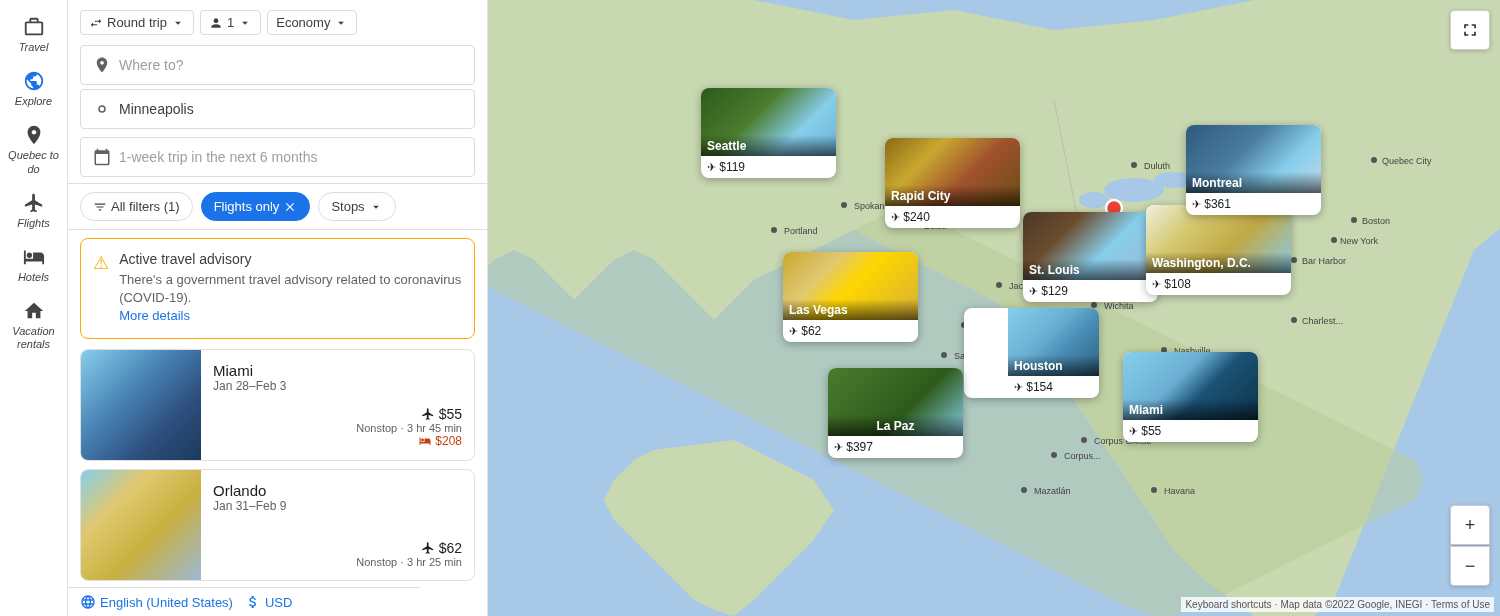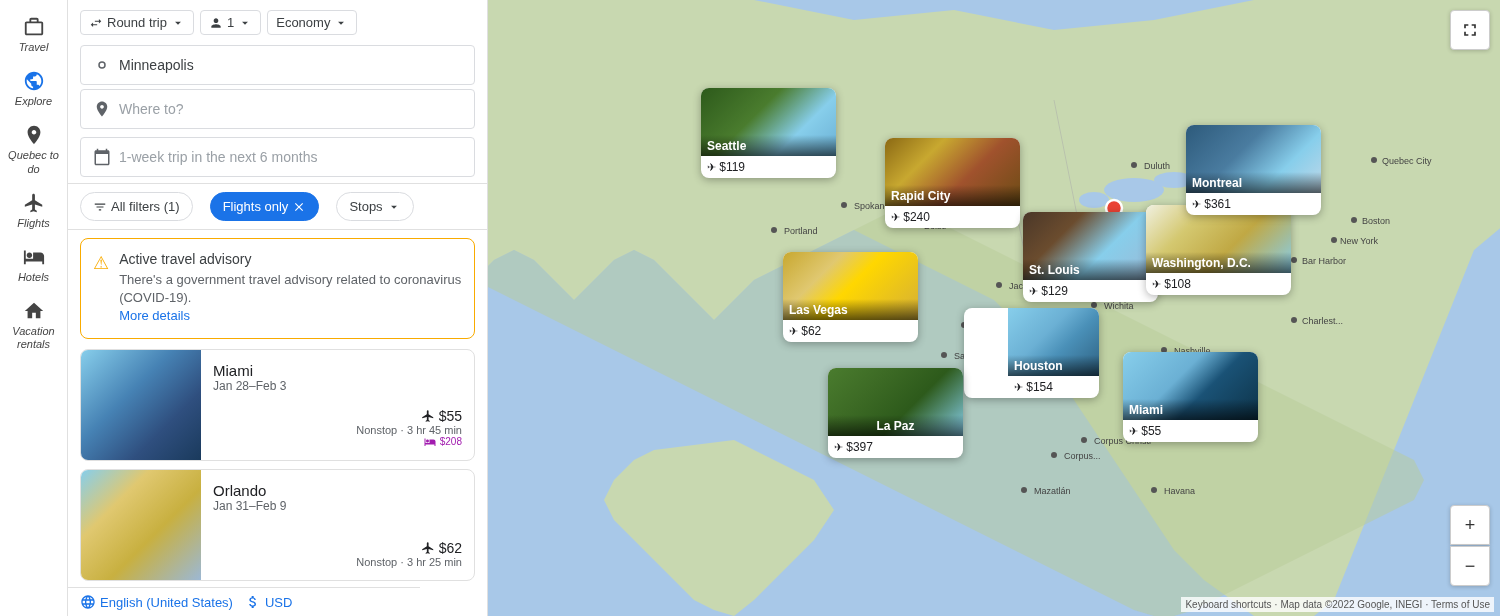--- a/index.html
+++ b/index.html
@@ -105,21 +105,21 @@
       color: #9aa0a6;
       gap: 8px;
       cursor: pointer;
     }
     .date-row svg { width: 18px; height: 18px; color: #5f6368; }
 
     
     #filters {
       display: flex;
       align-items: center;
-      gap: 17px;
+      gap: 8px;
       padding: 8px 12px;
       border-bottom: 1px solid #e0e0e0;
       overflow-x: auto;
     }
     .filter-btn {
       display: flex;
       align-items: center;
       gap: 4px;
       padding: 6px 12px;
       border: 1px solid #dadce0;
@@ -228,22 +228,22 @@
       color: #202124;
       display: flex;
       align-items: center;
       gap: 4px;
     }
     .dest-flight-detail {
       font-size: 11px;
       color: #5f6368;
     }
     .dest-hotel-price {
-      font-size: 10px;
-      color: #a21caf;
+      font-size: 12px;
+      color: #c2410c;
       display: flex;
       align-items: center;
       gap: 4px;
     }
 
     
     #map-area {
       flex: 1;
       position: relative;
       overflow: hidden;
@@ -449,29 +449,29 @@
       <button class="trip-option">
         <span>Economy</span>
         <svg viewBox="0 0 24 24" fill="currentColor" width="14" height="14">
             <path d="M7 10l5 5 5-5z"></path>
           </svg>
       </button>
     </div>
     <div class="search-inputs">
       <div class="search-input-row">
         <svg viewBox="0 0 24 24" fill="#5f6368">
+          <path d="M12 2C8.13 2 5 5.13 5 9c0 5.25 7 13 7 13s7-7.75 7-13c0-3.87-3.13-7-7-7zm0 9.5c-1.38 0-2.5-1.12-2.5-2.5s1.12-2.5 2.5-2.5 2.5 1.12 2.5 2.5-1.12 2.5-2.5 2.5z"></path>
+        </svg>
+        <input type="text" placeholder="Where to?" style="">
+      </div>
+      <div class="search-input-row">
+        <svg viewBox="0 0 24 24" fill="#5f6368">
           <circle cx="12" cy="12" r="4" fill="none" stroke="#5f6368" stroke-width="2"></circle>
         </svg>
         <input type="text" value="Minneapolis" style="">
-      </div>
-      <div class="search-input-row">
-        <svg viewBox="0 0 24 24" fill="#5f6368">
-          <path d="M12 2C8.13 2 5 5.13 5 9c0 5.25 7 13 7 13s7-7.75 7-13c0-3.87-3.13-7-7-7zm0 9.5c-1.38 0-2.5-1.12-2.5-2.5s1.12-2.5 2.5-2.5 2.5 1.12 2.5 2.5-1.12 2.5-2.5 2.5z"></path>
-        </svg>
-        <input type="text" placeholder="Where to?" style="">
       </div>
     </div>
     <div class="date-row">
       <svg viewBox="0 0 24 24" fill="#5f6368">
         <path d="M20 3h-1V1h-2v2H7V1H5v2H4c-1.1 0-2 .9-2 2v16c0 1.1.9 2 2 2h16c1.1 0 2-.9 2-2V5c0-1.1-.9-2-2-2zm0 18H4V8h16v13z"></path>
       </svg>
       <span>1-week trip in the next 6 months</span>
     </div>
   </div>
 

